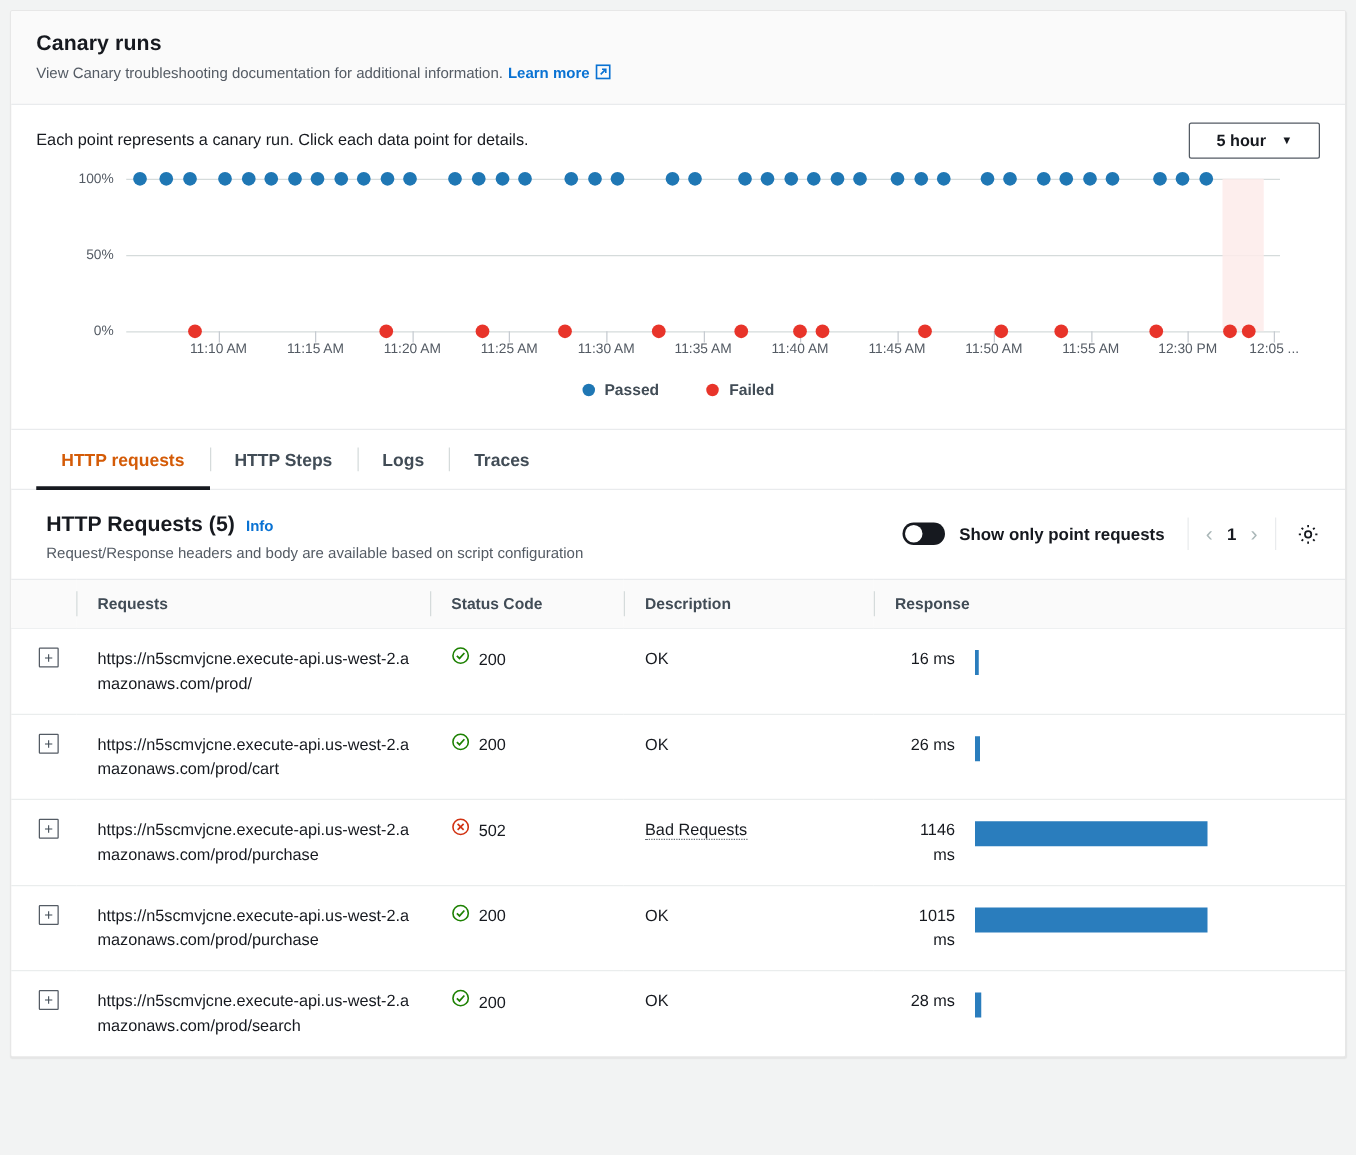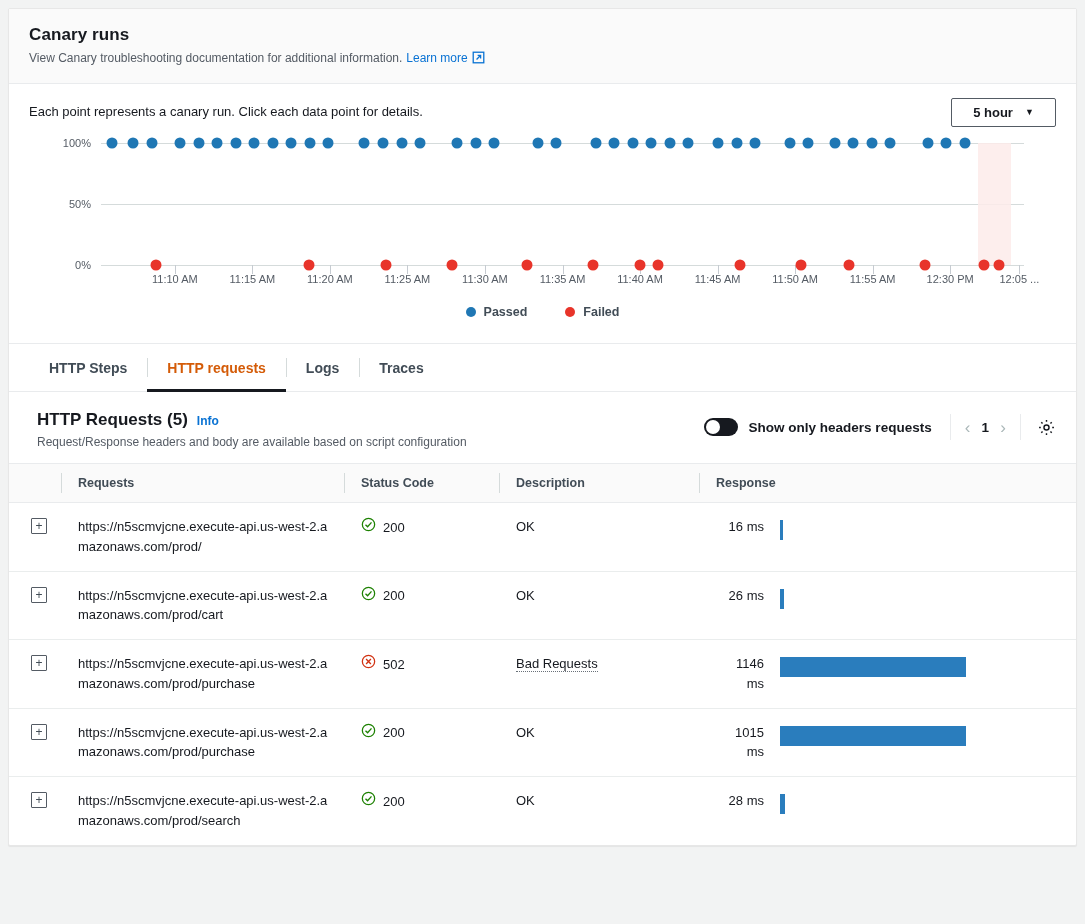--- a/index.html
+++ b/index.html
@@ -27,21 +27,21 @@
     border-bottom: 1px solid #e9ebed;
   }
   .panel-title {
     font-size: 17px; font-weight: bold; color: #16191f;
     margin: 0 0 4px 0; letter-spacing: .1px;
   }
   .panel-desc {
     font-size: 12px; color: #545b64; line-height: 1.5;
   }
   .learn-more {
-    color: #0972d3; font-weight: normal; text-decoration: none;
+    color: #0972d3; font-weight: bold; text-decoration: none;
     margin-left: 4px; cursor: pointer;
   }
   .ext-icon { display:inline-block; vertical-align:-2px; margin-left:4px; }
 
   
   .chart-block { padding: 14px 20px 10px 20px; position: relative; }
   .chart-top {
     display: flex; align-items: flex-start; justify-content: space-between;
   }
   .chart-hint { font-size: 13px; color: #16191f; padding-top: 6px; }
@@ -311,41 +311,41 @@
           <span>Passed</span>
         </div>
         <div class="legend-item">
           <span class="legend-dot" style="background:#e8342a"></span>
           <span>Failed</span>
         </div>
       </div>
     </div>
 
     <div class="tabbar" id="tabbar">
+        <div class="tab active">HTTP requests</div>
         <div class="tab">HTTP Steps</div>
-        <div class="tab active">HTTP requests</div>
         <div class="tab">Logs</div>
         <div class="tab">Traces</div>
       </div>
 
     <div class="table-section">
       <div class="table-head">
         <div>
           <div class="th-title">
             <span>HTTP Requests (5)</span>
             <span class="info-link">Info</span>
           </div>
           <div class="th-sub">Request/Response headers and body are available based on script configuration</div>
         </div>
         <div class="tools">
           <div class="toggle-wrap">
             <div class="toggle">
                 <span class="knob"></span>
               </div>
-            <span class="toggle-label">Show only headers requests</span>
+            <span class="toggle-label">Show only point requests</span>
           </div>
           <div class="pager">
             <span class="pg-arrow">‹</span>
             <span class="pg-num">1</span>
             <span class="pg-arrow">›</span>
           </div>
           <div class="gear">
             <svg width="19" height="19" viewBox="0 0 24 24" fill="none" stroke="#16191f" stroke-width="1.8">
               <circle cx="12" cy="12" r="3.2"></circle>
               <path d="M12 2.6v2.2M12 19.2v2.2M21.4 12h-2.2M4.8 12H2.6M18.6 5.4l-1.6 1.6M7 17l-1.6 1.6M18.6 18.6 17 17M7 7 5.4 5.4"></path>

